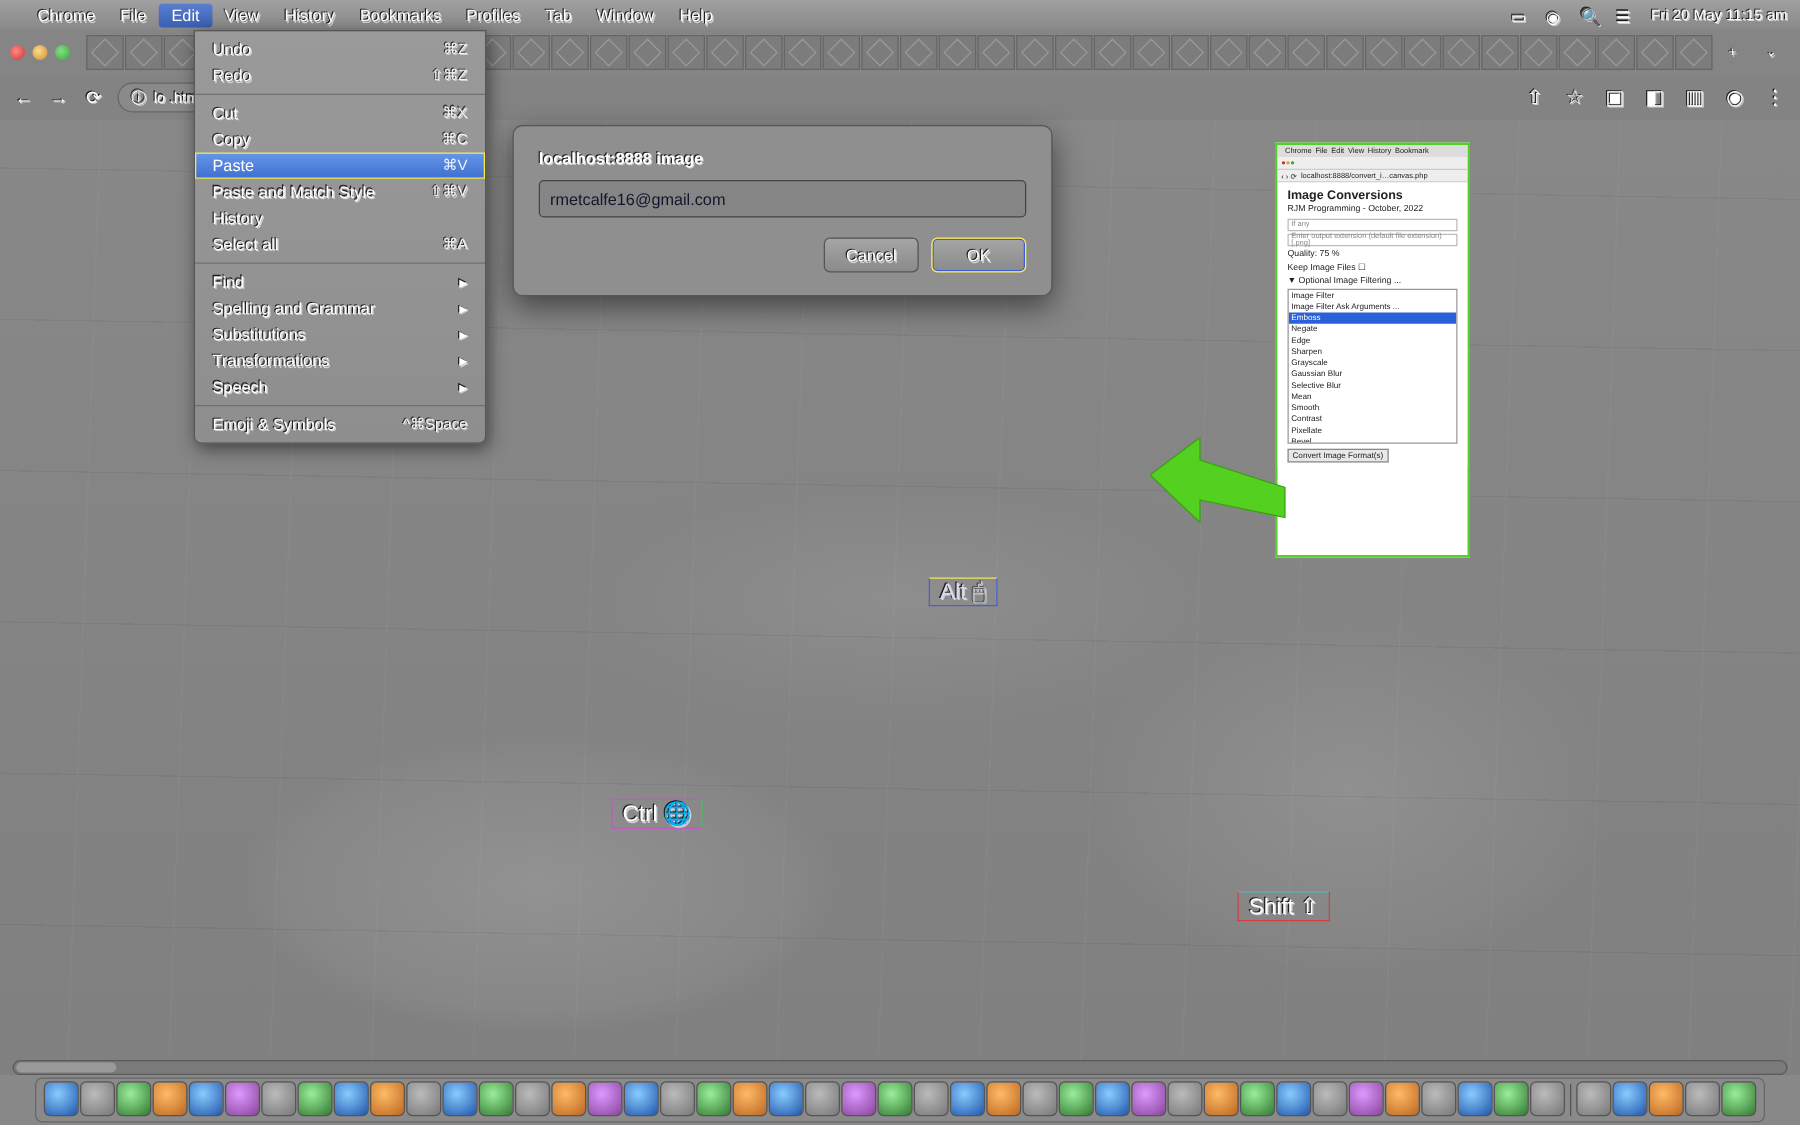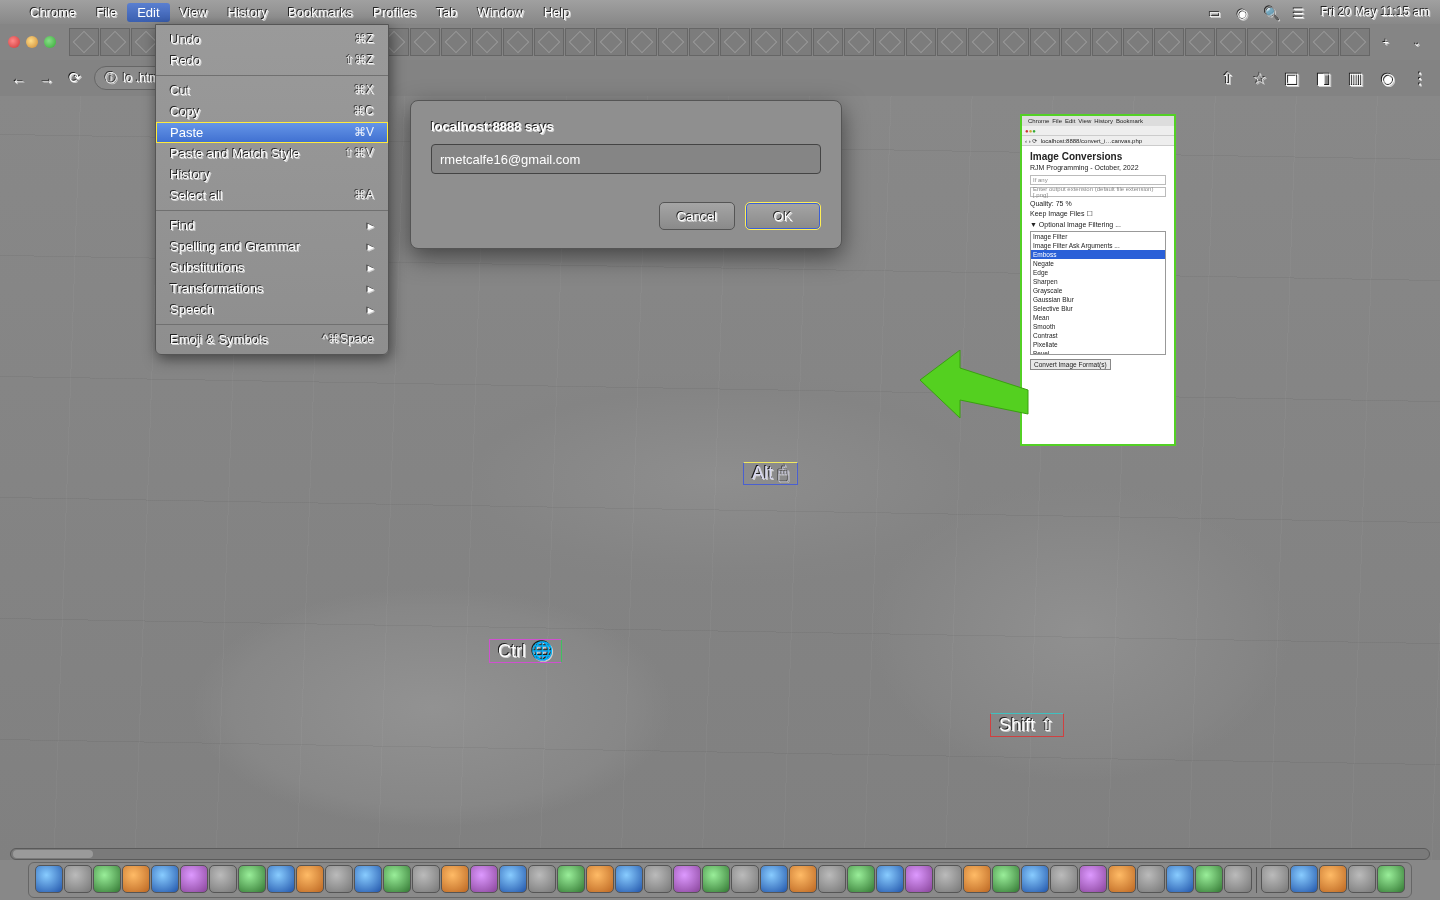--- a/index.html
+++ b/index.html
@@ -42,21 +42,21 @@
 #editmenu{position:absolute;top:24px;left:155px;width:234px;background:linear-gradient(#9a9a9a,#8e8e8e);border:1px solid #555;border-radius:0 0 6px 6px;box-shadow:2px 4px 14px rgba(0,0,0,.5);padding:4px 0;font-size:13px;z-index:30}
 #editmenu .row{display:flex;justify-content:space-between;padding:3px 14px;cursor:default}
 #editmenu .row.sel{background:linear-gradient(#6797e8,#3f6fd0);outline:1px solid #ffeb3b;outline-offset:-1px}
 #editmenu .row.sel span{color:#fff;text-shadow:none}
 #editmenu hr{border:none;border-top:1px solid #707070;margin:4px 0}
 #editmenu .sc{font-size:12px;opacity:.9}
 
 #dialog{position:absolute;top:100px;left:410px;width:432px;background:#8f8f8f;border:1px solid #555;border-radius:8px;box-shadow:0 8px 24px rgba(0,0,0,.5);padding:18px 20px;z-index:25;font-size:13px}
 #dialog h4{font-size:13px;font-weight:600;margin-bottom:10px}
 #dialog p{line-height:1.45;margin-bottom:14px}
-#dialog input{width:100%;height:30px;background:#858585;border:1px solid #444;border-radius:4px;padding:0 8px;color:#ffffff;font-size:13px;margin-bottom:28px}
+#dialog input{width:100%;height:30px;background:#858585;border:1px solid #444;border-radius:4px;padding:0 8px;color:#0f172a;font-size:13px;margin-bottom:16px}
 #dialog .btns{display:flex;justify-content:flex-end;gap:10px}
 #dialog button{min-width:76px;height:28px;border:1px solid #555;border-radius:5px;background:linear-gradient(#a5a5a5,#8a8a8a);font-size:13px}
 #dialog button.ok{border:1.5px solid #ffef55;box-shadow:inset 0 0 0 1px #3b5fd6}
 
 .kbox{position:absolute;padding:0 8px;font-size:18px;border:1px solid}
 #alt{top:366px;left:743px;border-color:#4a60d0;border-top-color:#f0e860;color:#d8d8f0}
 #ctrl{top:543px;left:489px;border-color:#d050d0;border-right-color:#40c060}
 #shift{top:617px;left:990px;border-color:#d04040;border-top-color:#40c0c0}
 
 #inset{position:absolute;top:114px;left:1020px;width:156px;height:332px;background:#fff;border:2px solid #53d025;font-size:8px;color:#222;z-index:15;overflow:hidden}
@@ -242,21 +242,21 @@
       <span class="shadowtxt">▸</span>
     </div>
     <hr>
     <div class="row">
       <span class="shadowtxt">Emoji &amp; Symbols</span>
       <span class="sc shadowtxt">^⌘Space</span>
     </div>
   </div>
 
 <div id="dialog">
- <h4 class="shadowtxt">localhost:8888 says</h4>
+ <h4 class="shadowtxt">localhost:8888 image</h4>
  <input value="rmetcalfe16@gmail.com" style="">
  <div class="btns">
   <button class="shadowtxt">Cancel</button>
   <button class="ok shadowtxt">OK</button>
  </div>
 </div>
 
 <div id="inset">
  <div class="mbar">
   <span></span>

